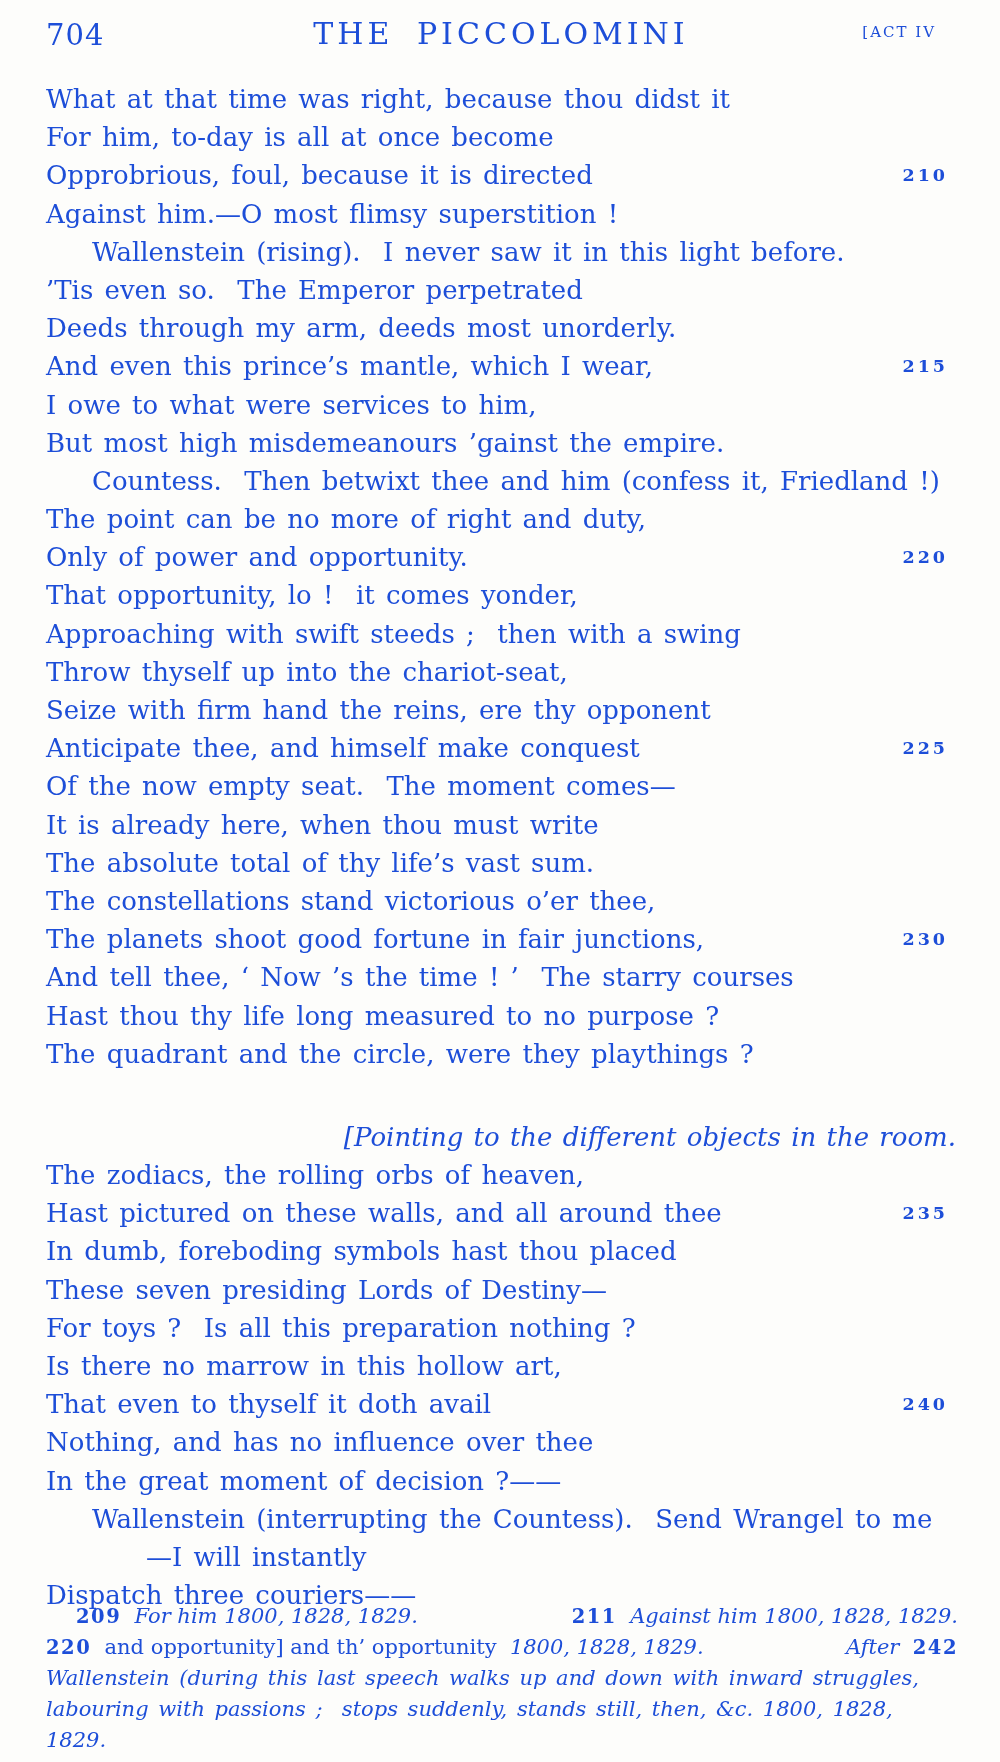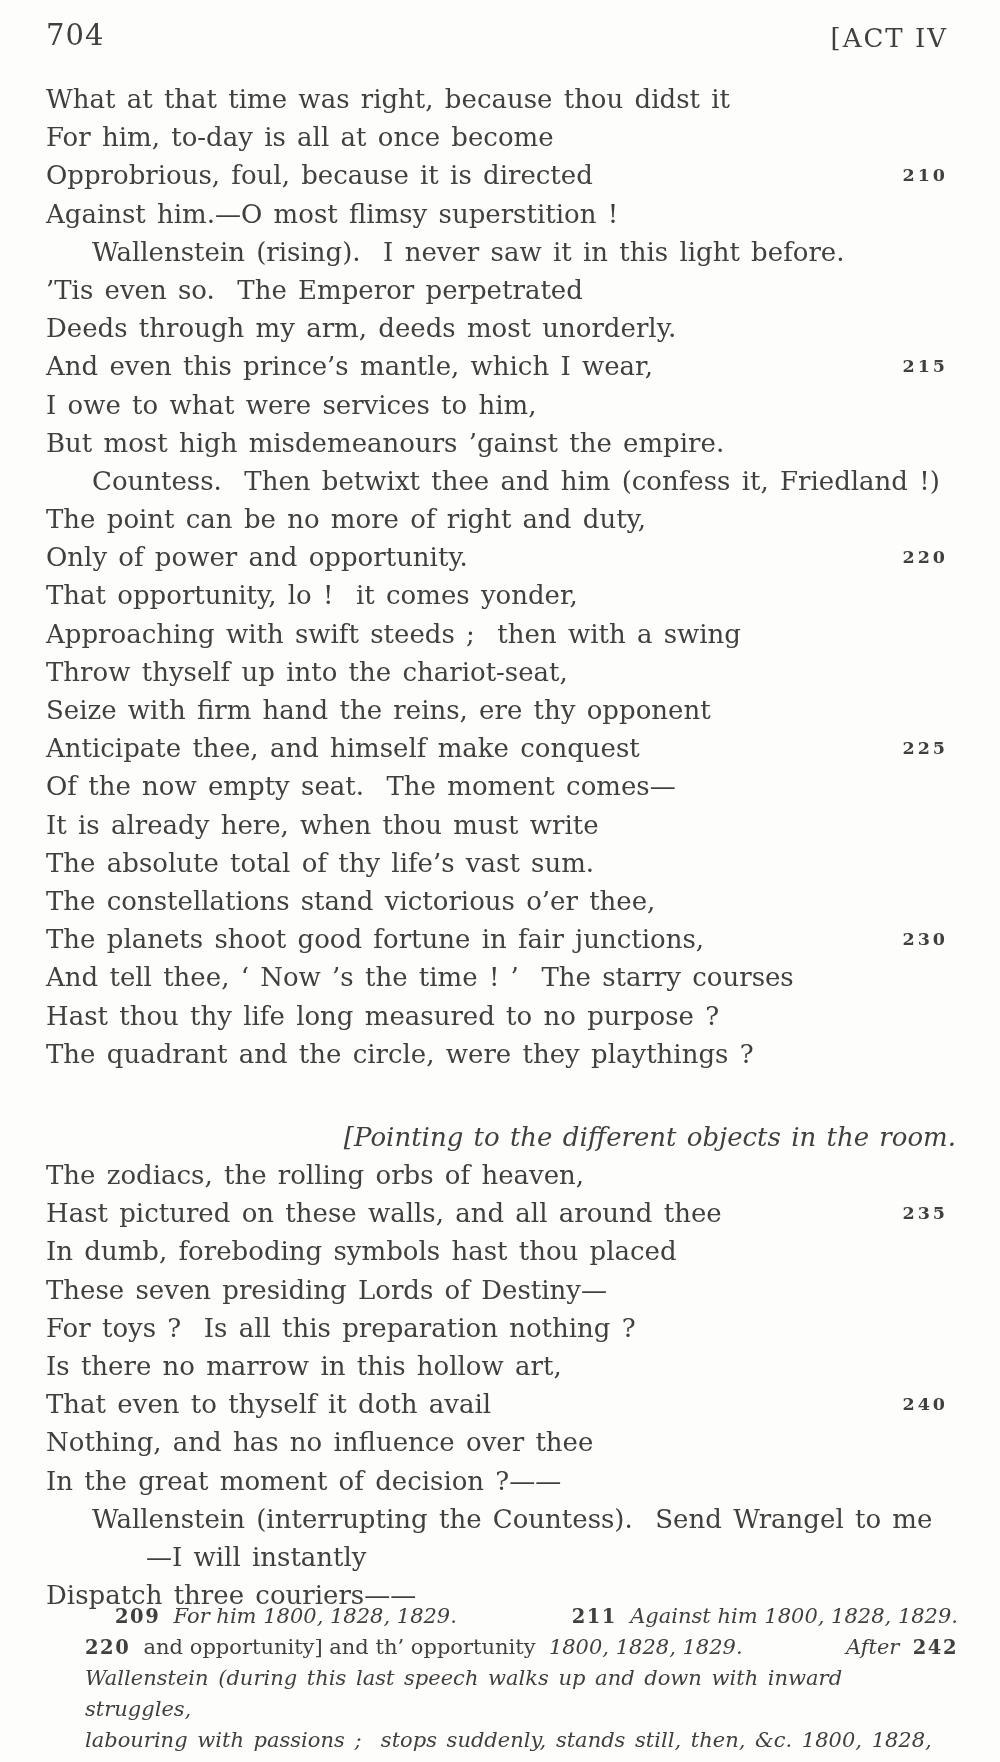--- a/index.html
+++ b/index.html
@@ -1,31 +1,31 @@
 <!DOCTYPE html>
 <html><head>
 <meta charset="utf-8">
 <style>
   html, body { margin: 0; padding: 0; background: #ffffff; }
   .page {
     position: relative;
     width: 1000px;
     height: 1762px;
     background: #fdfdfb;
-    color: #404040;
+    color: #1d4ed8;
     font-family: "DejaVu Serif", serif;
     overflow: hidden;
   }
 
   
   .running-head { position: absolute; top: 14px; left: 46px; right: 44px; height: 40px; }
   .page-number   { position: absolute; left: 0;  top: 4px; font-size: 29px; letter-spacing: 1px; }
   .running-title { position: absolute; left: 0; right: 0; top: 2px; text-align: center;
                    font-size: 30px; letter-spacing: 4px; word-spacing: 10px; }
-  .act-label     { position: absolute; right: 8px; top: 9px; font-size: 26px; letter-spacing: 2px; }
+  .act-label     { position: absolute; right: 20px; top: 9px; font-size: 15px; letter-spacing: 2px; }
 
   
   .verse-block {
     position: absolute; left: 46px; top: 80px; width: 912px;
     font-size: 26px; word-spacing: 3px; white-space: pre-wrap;
   }
   .line   { position: relative; height: 38.2px; line-height: 38.2px; }
   .speech { text-indent: 46px; }
   .indent { text-indent: 100px; }
   .stage  { text-align: right; font-style: italic; padding-right: 2px; word-spacing: 2px; margin-top: 45px; }
@@ -34,34 +34,35 @@
     position: absolute; right: 10px; top: 0;
     font-size: 17.5px; line-height: 38.2px; letter-spacing: 3px; font-weight: bold;
     text-indent: 0;
   }
 
   
   .footnotes {
     position: absolute; left: 46px; top: 1601px; width: 912px;
     font-size: 21px; line-height: 31px; white-space: pre-wrap;
   }
-  .fn-row   { display: flex; justify-content: space-between; margin-left: 39px; }
+  .fn-row   { display: flex; justify-content: space-between; }
   .fn-row.full { display: block; word-spacing: 3px; }
   .fn-left.fn-indent { padding-left: 30px; }
   .seg-num    { font-weight: bold; font-size: 19.5px; letter-spacing: 1.5px; }
   .seg-roman  { font-weight: normal; }
   .seg-italic { font-style: italic; }
 </style>
 </head>
 <body>
 
 <div class="page">
 
   <header class="running-head">
     <span class="page-number">704</span>
+    <span class="running-title">THE PICCOLOMINI</span>
     <span class="act-label">[ACT IV</span>
   </header>
 
   <main id="verse-lines" class="verse-block"><div class="line verse">What at that time was right, because thou didst it</div><div class="line verse">For him, to-day is all at once become</div><div class="line verse">Opprobrious, foul, because it is directed<span class="lineno">210</span></div><div class="line verse">Against him.—O most flimsy superstition !</div><div class="line speech"><span class="speaker">Wallenstein (rising).</span>  I never saw it in this light before.</div><div class="line verse">’Tis even so.  The Emperor perpetrated</div><div class="line verse">Deeds through my arm, deeds most unorderly.</div><div class="line verse">And even this prince’s mantle, which I wear,<span class="lineno">215</span></div><div class="line verse">I owe to what were services to him,</div><div class="line verse">But most high misdemeanours ’gainst the empire.</div><div class="line speech"><span class="speaker">Countess.</span>  Then betwixt thee and him (confess it, Friedland !)</div><div class="line verse">The point can be no more of right and duty,</div><div class="line verse">Only of power and opportunity.<span class="lineno">220</span></div><div class="line verse">That opportunity, lo !  it comes yonder,</div><div class="line verse">Approaching with swift steeds ;  then with a swing</div><div class="line verse">Throw thyself up into the chariot-seat,</div><div class="line verse">Seize with firm hand the reins, ere thy opponent</div><div class="line verse">Anticipate thee, and himself make conquest<span class="lineno">225</span></div><div class="line verse">Of the now empty seat.  The moment comes—</div><div class="line verse">It is already here, when thou must write</div><div class="line verse">The absolute total of thy life’s vast sum.</div><div class="line verse">The constellations stand victorious o’er thee,</div><div class="line verse">The planets shoot good fortune in fair junctions,<span class="lineno">230</span></div><div class="line verse">And tell thee, ‘ Now ’s the time ! ’  The starry courses</div><div class="line verse">Hast thou thy life long measured to no purpose ?</div><div class="line verse">The quadrant and the circle, were they playthings ?</div><div class="line stage">[Pointing to the different objects in the room.</div><div class="line verse">The zodiacs, the rolling orbs of heaven,</div><div class="line verse">Hast pictured on these walls, and all around thee<span class="lineno">235</span></div><div class="line verse">In dumb, foreboding symbols hast thou placed</div><div class="line verse">These seven presiding Lords of Destiny—</div><div class="line verse">For toys ?  Is all this preparation nothing ?</div><div class="line verse">Is there no marrow in this hollow art,</div><div class="line verse">That even to thyself it doth avail<span class="lineno">240</span></div><div class="line verse">Nothing, and has no influence over thee</div><div class="line verse">In the great moment of decision ?——</div><div class="line speech"><span class="speaker">Wallenstein (interrupting the Countess).</span>  Send Wrangel to me</div><div class="line indent">—I will instantly</div><div class="line verse">Dispatch three couriers——</div></main>
 
   <section id="footnotes" class="footnotes"><div class="fn-row"><span class="fn-part fn-left fn-indent"><span class="seg-num">209</span>  <span class="seg-italic">For him 1800, 1828, 1829.</span></span><span class="fn-part fn-right"><span class="seg-num">211</span>  <span class="seg-italic">Against him 1800, 1828, 1829.</span></span></div><div class="fn-row"><span class="fn-part fn-left"><span class="seg-num">220</span>  <span class="seg-roman">and opportunity] and th’ opportunity</span>  <span class="seg-italic">1800, 1828, 1829.</span></span><span class="fn-part fn-right"><span class="seg-italic">After</span>  <span class="seg-num">242</span></span></div><div class="fn-row full"><span class="fn-part"><span class="seg-italic">Wallenstein (during this last speech walks up and down with inward struggles,</span></span></div><div class="fn-row full"><span class="fn-part"><span class="seg-italic">labouring with passions ;  stops suddenly, stands still, then, &amp;c. 1800, 1828, 1829.</span></span></div></section>
 
 </div>
 
 </body></html>

